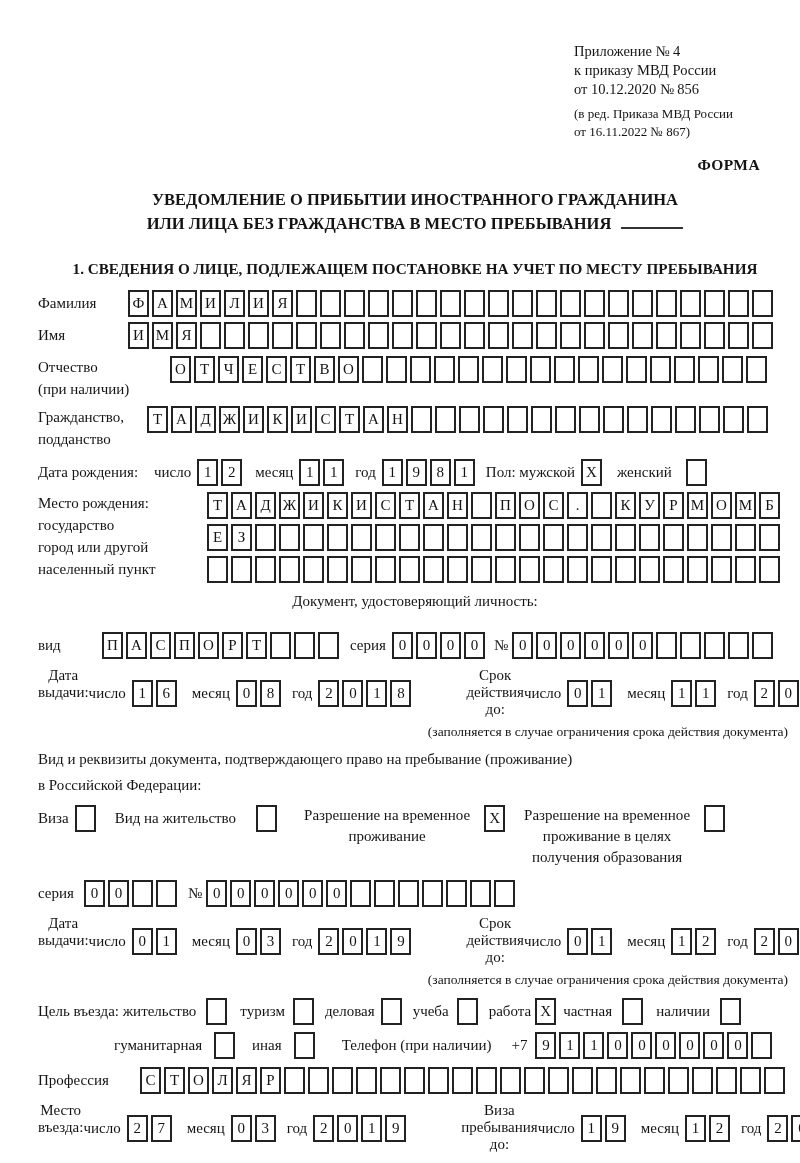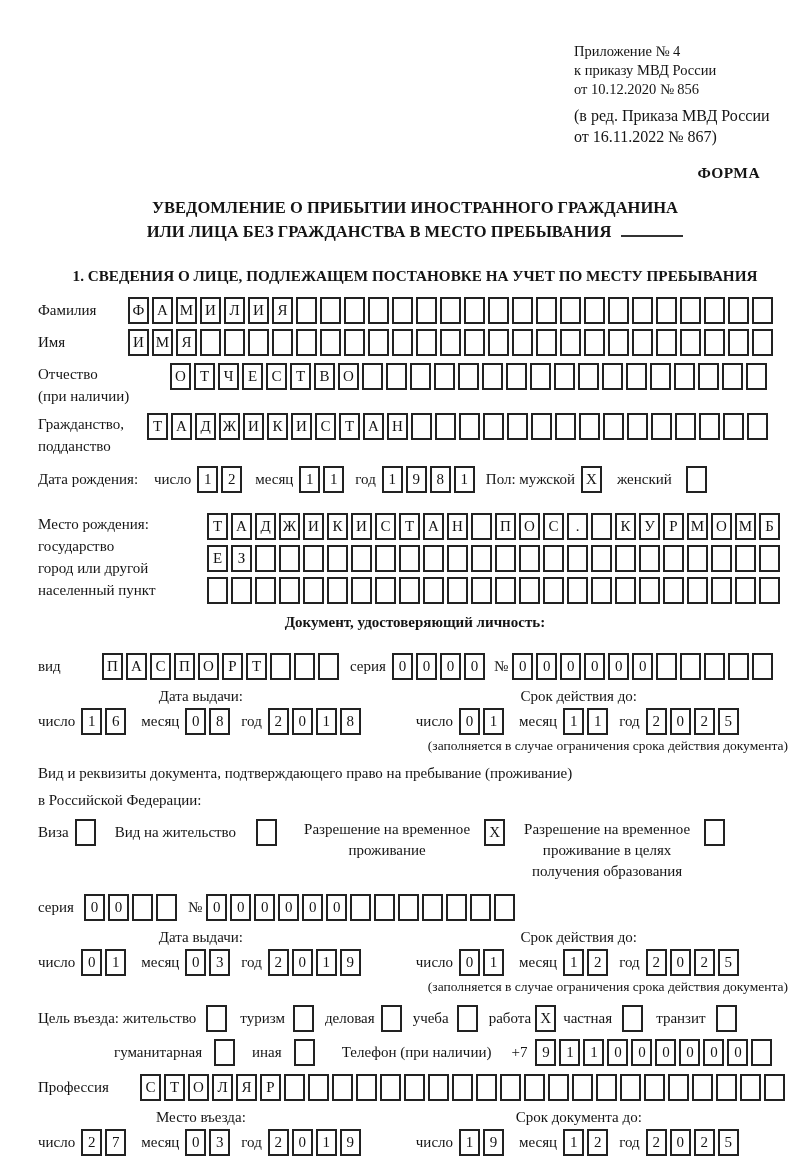--- a/index.html
+++ b/index.html
@@ -5,43 +5,43 @@
   * { margin:0; padding:0; box-sizing:border-box; }
   html,body { background:#ffffff; }
   body {
     width:800px; height:1163px; overflow:hidden;
     color:#141414;
     font-family:"Liberation Serif","DejaVu Serif",serif;
     font-size:15px;
     padding:42px 8px 0 38px;
   }
   .appendix { width:196px; margin-left:auto; margin-right:22px; line-height:1.32; font-size:14.5px; }
-  .appendix .rev { margin-top:6px; font-size:16px; }
+  .appendix .rev { margin-top:6px; font-size:13px; }
   .forma { text-align:right; margin-right:32px; margin-top:16px; font-weight:bold; font-size:15.5px; letter-spacing:.4px; }
   .title { text-align:center; font-weight:bold; font-size:16.5px; margin-top:14px; line-height:1.45; }
   .blank-line { display:inline-block; width:62px; border-bottom:2px solid #333; height:13px; margin-left:10px; }
   .sec-heading { text-align:center; font-weight:bold; font-size:15.2px; margin-top:24px; margin-bottom:12px; }
   .row { display:flex; align-items:center; margin-top:5px; }
   .rt { align-items:flex-start; }
   .lbl-block div { line-height:22px; }
   .grid { display:flex; }
   .cell {
     flex:none; width:21px; height:27px; border:2px solid #222; margin-right:3px;
     display:flex; align-items:center; justify-content:center;
     font-size:15px; background:#fff;
   }
   .col { display:flex; flex-direction:column; }
   .mt5 { margin-top:5px; }
   .ml4{margin-left:4px;} .ml6{margin-left:6px;} .ml8{margin-left:8px;} .ml10{margin-left:10px;}
   .ml12{margin-left:12px;} .ml14{margin-left:14px;} .ml16{margin-left:16px;} .ml20{margin-left:20px;} .ml24{margin-left:24px;}
   .mr4{margin-right:4px;} .mr6{margin-right:6px;}
   .dlbl { margin-right:6px; }
-  .doc-heading { text-align:center; font-weight:bold; font-size:15px; margin-top:10px; }
+  .doc-heading { text-align:center; font-weight:normal; font-size:15px; margin-top:10px; }
   .dates { display:flex; margin-top:8px; }
-  .dgroup { display:flex; flex-direction:column; }
+  .dgroup { display:flex; flex-direction:row; }
   .dgroup .dhead { text-align:center; margin-bottom:3px; }
   .dgroup .drow { display:flex; align-items:center; }
   .dg-right { margin-left:52px; }
   .note { text-align:right; font-size:13.5px; margin-top:3px; margin-right:4px; }
   .plain-line { margin-top:8px; line-height:1.5; }
   .cbtext { text-align:center; line-height:21px; }
   .lbl-top { margin-top:5px; display:inline-block; }
 </style>
 </head>
 <body>
@@ -224,21 +224,21 @@
   <span class="ml8">Пол: мужской</span>
   <div class="grid ml6">
       <div class="cell">X</div>
     </div>
   <span class="ml12">женский</span>
   <div class="grid ml14">
       <div class="cell"></div>
     </div>
 </div>
 
-<div class="row rt" style="margin-top:20px">
+<div class="row rt" style="margin-top:6px">
   <div class="lbl-block" style="width:169px">
     <div>Место рождения:</div>
     <div>государство</div>
     <div>город или другой</div>
     <div>населенный пункт</div>
   </div>
   <div class="col">
     <div class="grid">
         <div class="cell">Т</div>
         <div class="cell">А</div>
@@ -528,21 +528,21 @@
       <div class="cell"></div>
     </div>
   <span class="ml8">работа</span>
   <div class="grid ml4">
       <div class="cell">X</div>
     </div>
   <span class="ml4">частная</span>
   <div class="grid ml10">
       <div class="cell"></div>
     </div>
-  <span class="ml10">транзит</span>
+  <span class="ml10">наличии</span>
   <div class="grid ml10">
       <div class="cell"></div>
     </div>
 </div>
 
 <div class="row" style="margin-top:7px">
   <span style="margin-left:76px">гуманитарная</span>
   <div class="grid ml12">
       <div class="cell"></div>
     </div>
@@ -616,21 +616,21 @@
       <span class="dlbl ml8">год</span>
       <div class="grid">
           <div class="cell">2</div>
           <div class="cell">0</div>
           <div class="cell">1</div>
           <div class="cell">9</div>
         </div>
     </div>
   </div>
   <div class="dgroup dg-right">
-    <div class="dhead">Срок документа до:</div>
+    <div class="dhead">Виза пребывания до:</div>
     <div class="drow">
       <span class="dlbl">число</span>
       <div class="grid">
           <div class="cell">1</div>
           <div class="cell">9</div>
         </div>
       <span class="dlbl ml12">месяц</span>
       <div class="grid">
           <div class="cell">1</div>
           <div class="cell">2</div>

